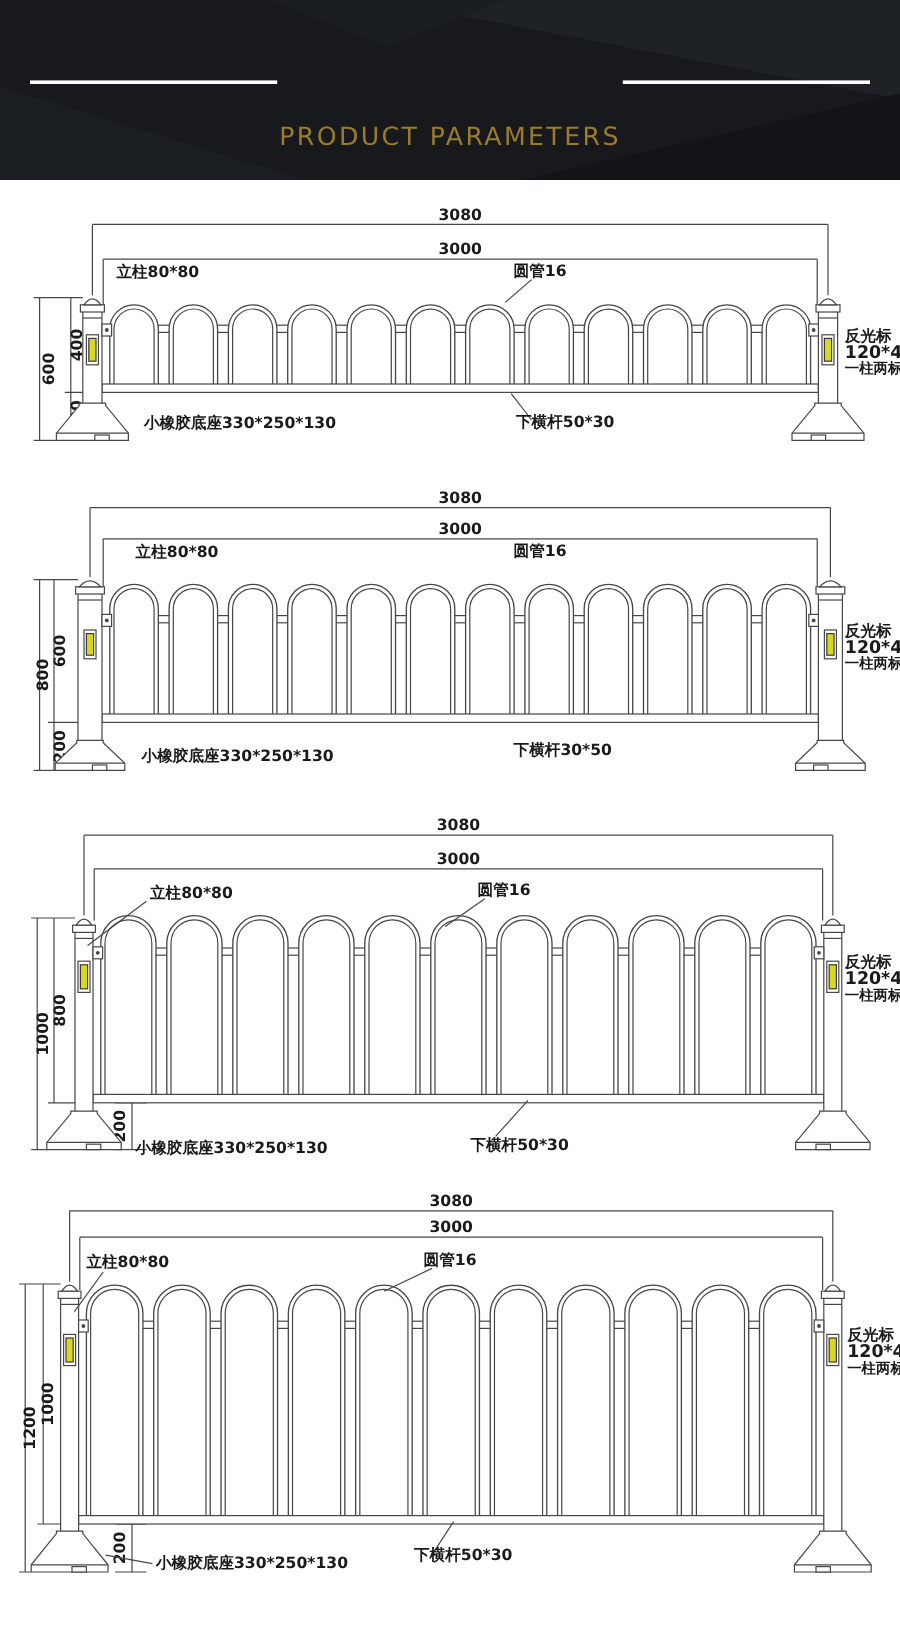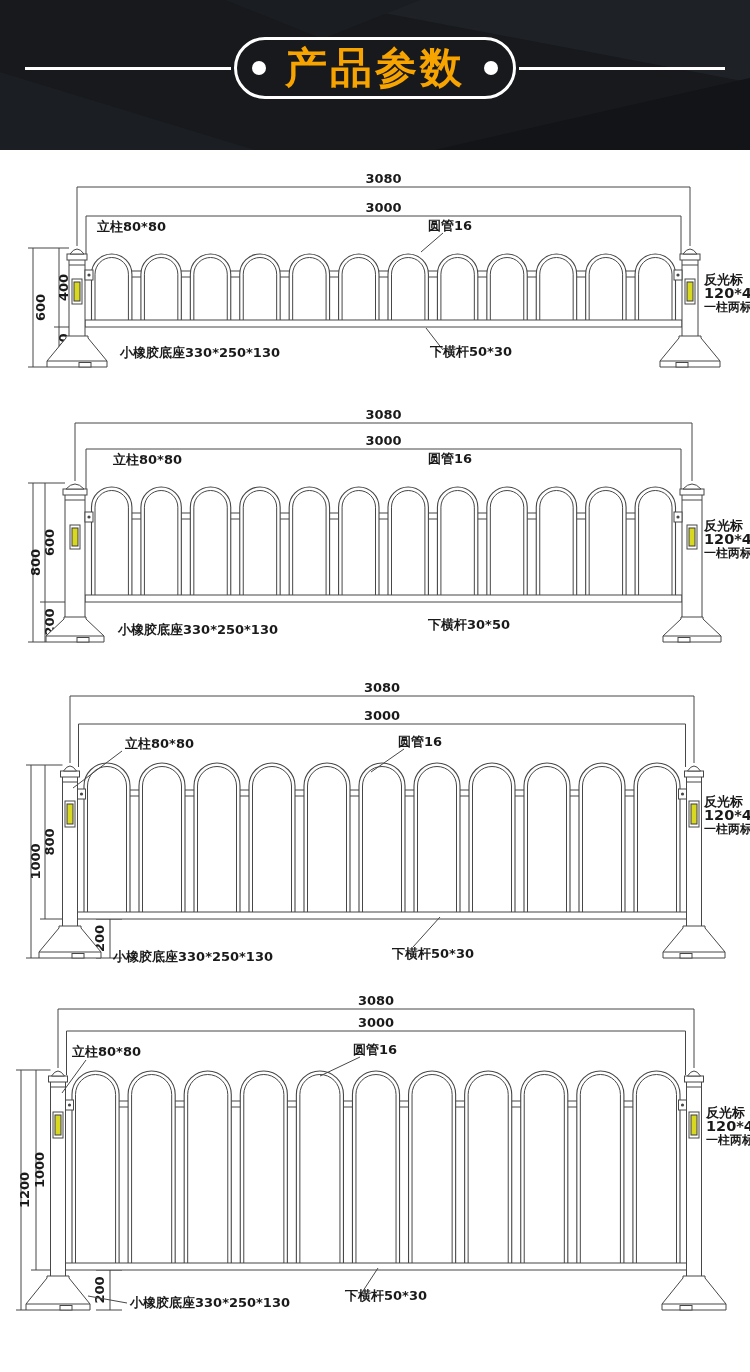--- a/index.html
+++ b/index.html
@@ -32,25 +32,21 @@
 <body>
 
 <div class="page">
   <header class="hdr">
     <div class="shape s1"></div>
     <div class="shape s2"></div>
     <div class="shape s3"></div>
     <div class="shape s4"></div>
     <div class="hline l"></div>
     <div class="hline r"></div>
-    <div class="pill">
-      <span class="dot l"></span>
-      <h1 class="title" style="color: rgb(247, 164, 0);">产品参数</h1>
-      <span class="dot r"></span>
-    </div>
+    <div class="subtitle" style="color: rgb(156, 124, 43);">PRODUCT PARAMETERS</div>
   </header>
 
   <main class="drawings">
     <svg id="diagrams" width="750" height="1222" viewBox="0 150 750 1222" xmlns="http://www.w3.org/2000/svg">
         <g>
           <line x1="77" y1="187" x2="690" y2="187" stroke="#474747" stroke-width="1"></line>
           <line x1="77" y1="187" x2="77" y2="246" stroke="#474747" stroke-width="1"></line>
           <line x1="690" y1="187" x2="690" y2="246" stroke="#474747" stroke-width="1"></line>
           <text x="383.5" y="183" font-size="13" font-weight="600" fill="#1a1a1a" text-anchor="middle">3080</text>
           <line x1="86" y1="216" x2="681" y2="216" stroke="#474747" stroke-width="1"></line>

